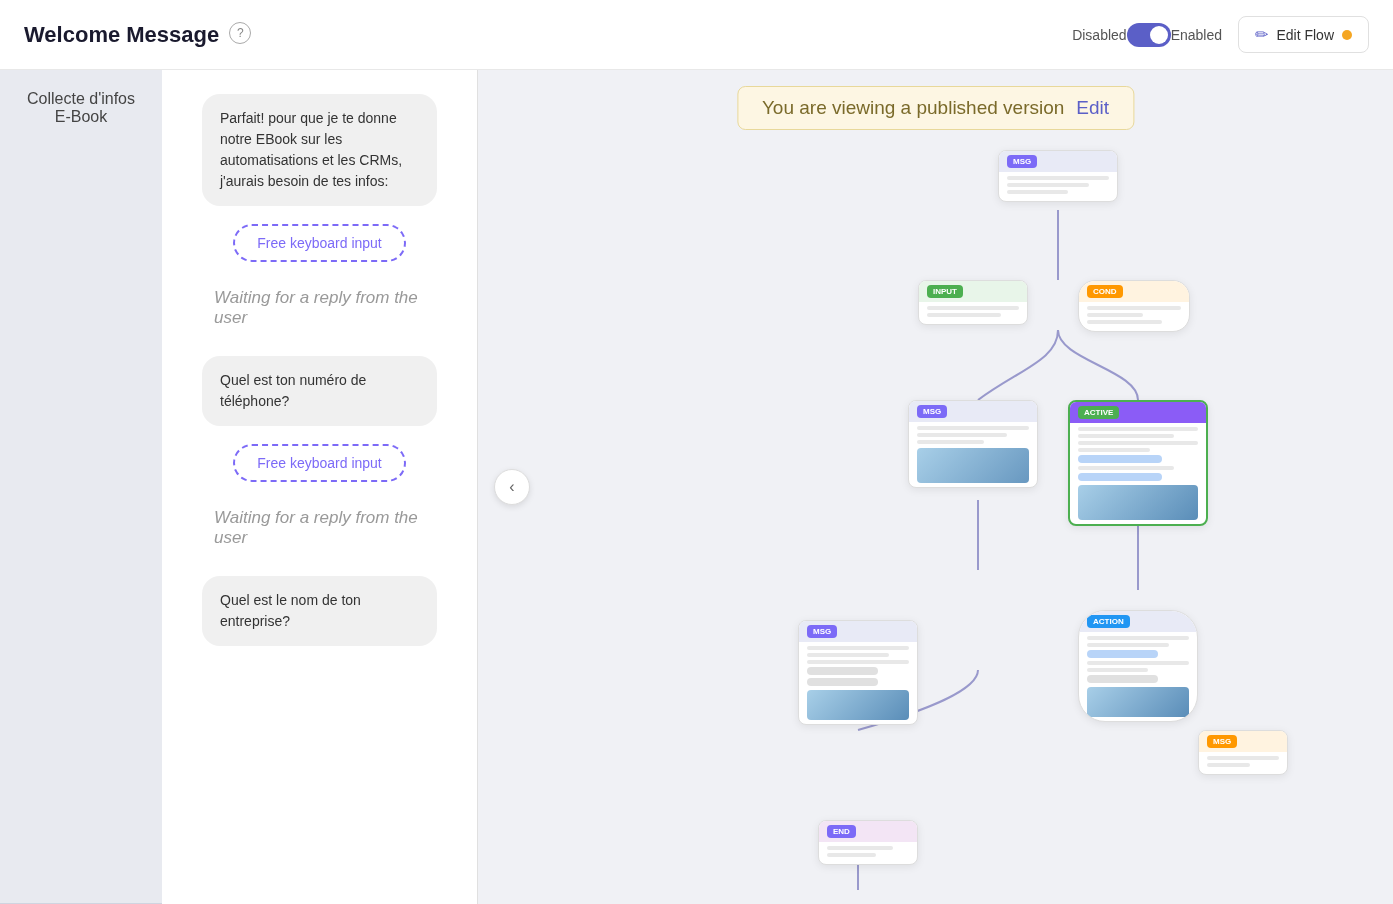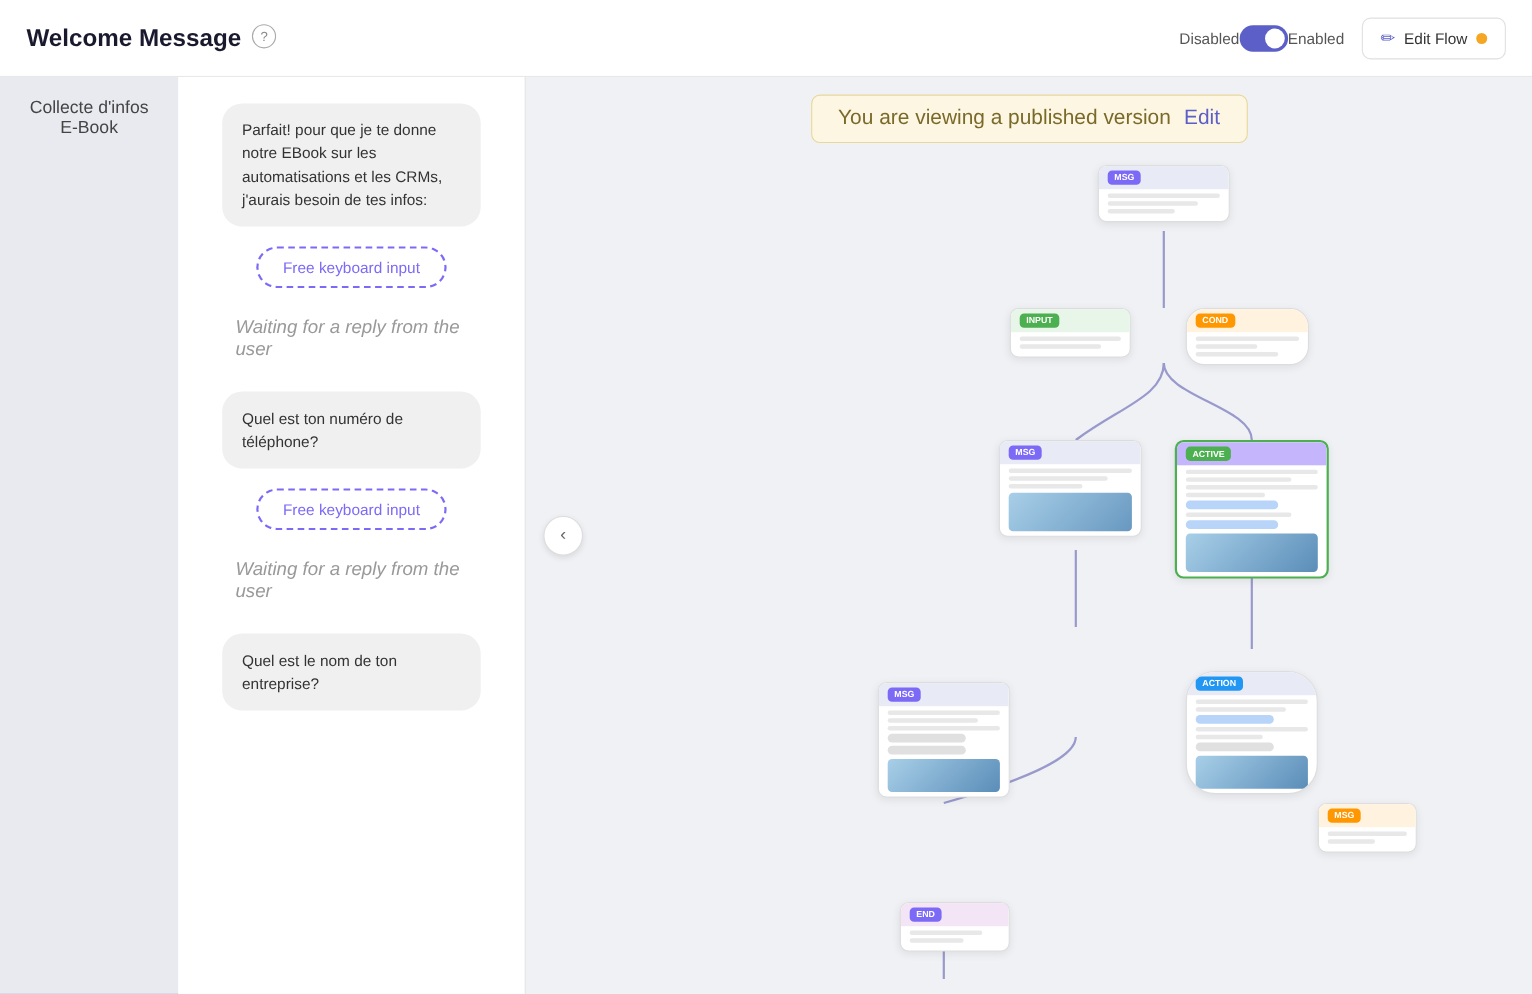--- a/index.html
+++ b/index.html
@@ -284,21 +284,21 @@
         </div>
         <div class="node-body">
           <div class="node-line full" style="height:4px;"></div>
           <div class="node-line medium" style="height:4px;"></div>
           <div class="node-line short" style="height:4px;"></div>
           <div class="node-img" style="background:linear-gradient(135deg,#a8cfe8,#6898c0); height:35px;"></div>
         </div>
       </div>
 
       <div class="flow-node" style="width:140px; top:270px; left:590px; border-color:#4caf50; border-width:2px;">
-        <div class="node-header" style="background:#c4b5fd;">
+        <div class="node-header" style="background:#8b5cf6;">
           <span class="node-tag tag-green">ACTIVE</span>
         </div>
         <div class="node-body">
           <div class="node-line full" style="height:4px;"></div>
           <div class="node-line medium" style="height:4px;"></div>
           <div class="node-line full" style="height:4px;"></div>
           <div class="node-line short" style="height:4px;"></div>
           <div class="node-btn accent"></div>
           <div class="node-line medium" style="height:4px;"></div>
           <div class="node-btn accent"></div>

